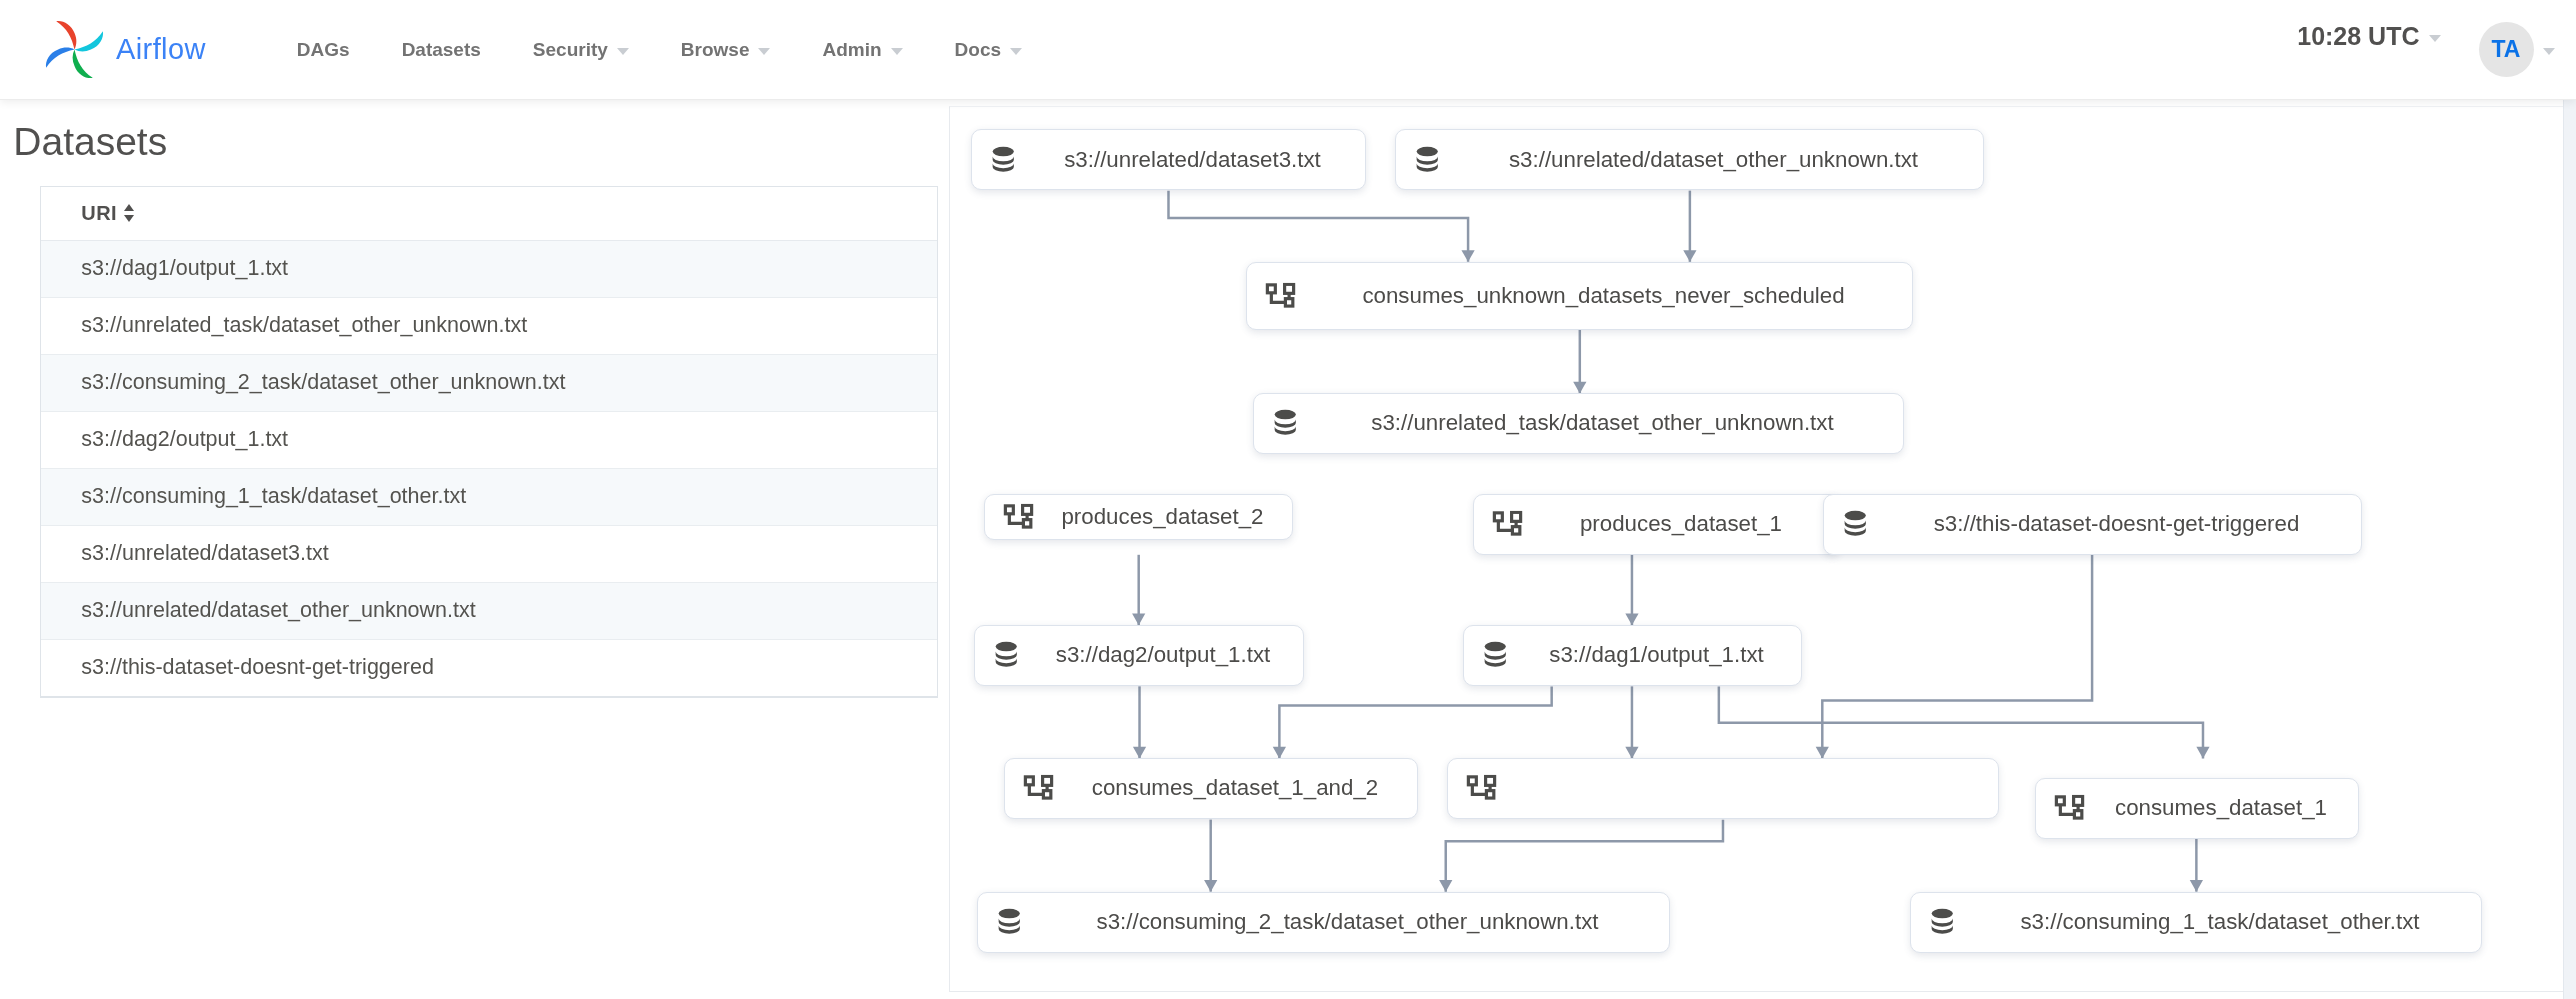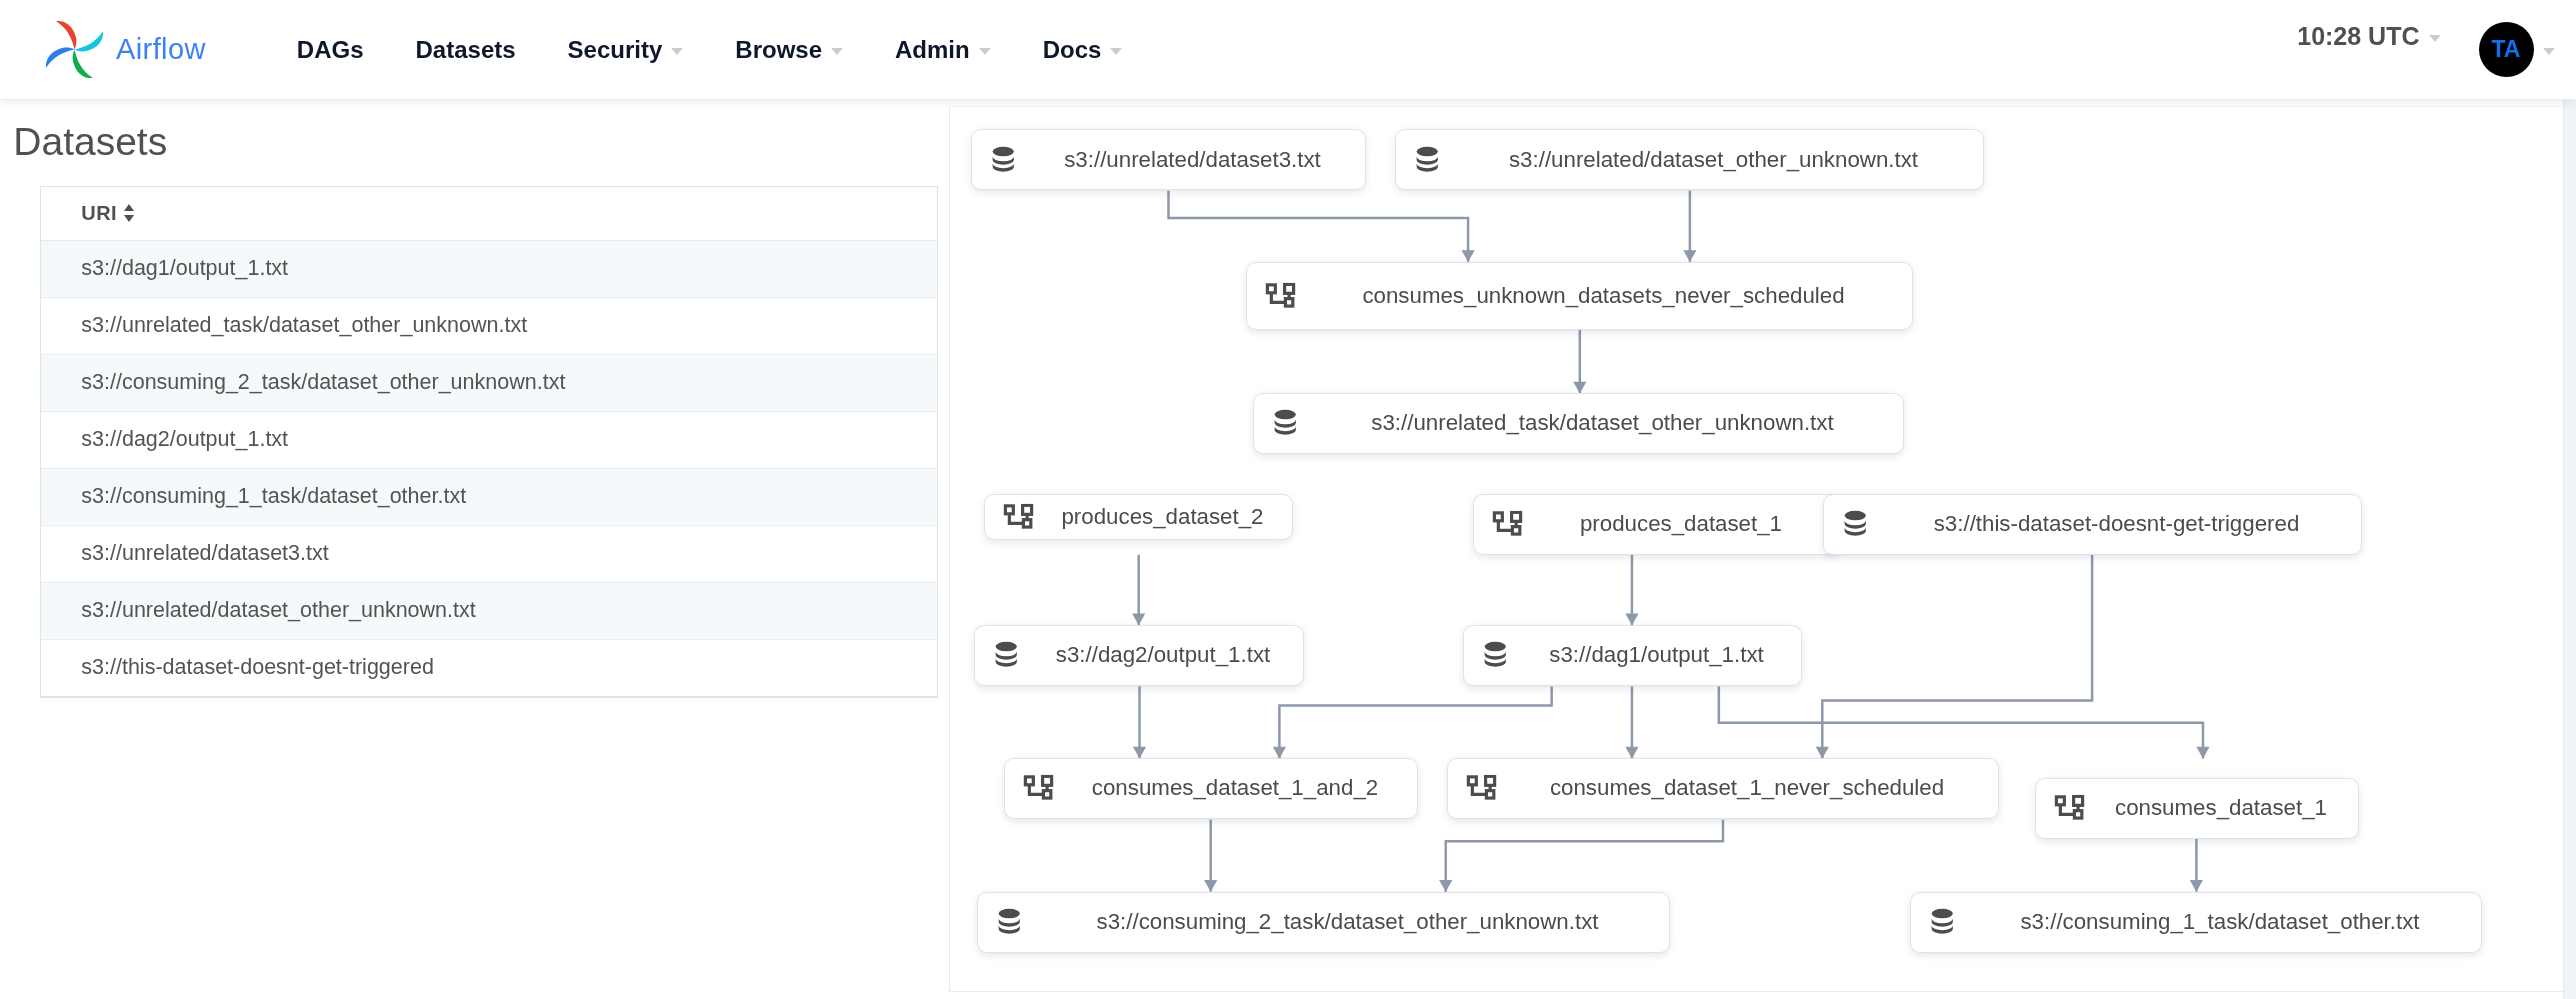--- a/index.html
+++ b/index.html
@@ -11,26 +11,26 @@
   
   .navbar{
     position:absolute;left:0;top:0;width:2576px;height:99px;background:#ffffff;
     border-bottom:0.8px solid #ececec;box-shadow:0 3.3px 8.3px rgba(0,0,0,0.07);
     display:flex;align-items:center;z-index:10;
   }
   .brand{display:flex;align-items:center;margin-left:43px;}
   .brand-logo{width:63px;height:63px;}
   .brand-name{font-size:29px;color:#3b82f6;margin-left:10px;letter-spacing:0.4px;}
   .nav-items{display:flex;list-style:none;margin:0 0 0 65px;padding:0;align-items:center;}
-  .nav-item{display:flex;align-items:center;padding:0 26px;font-size:24px;font-weight:700;color:#0f172a;cursor:pointer;height:99px;}
+  .nav-item{display:flex;align-items:center;padding:0 26px;font-size:19px;font-weight:700;color:#737373;cursor:pointer;height:99px;}
   .caret{width:0;height:0;border-left:6.6px solid transparent;border-right:6.6px solid transparent;border-top:7.4px solid #c9cdd2;display:inline-block;margin-left:9px;margin-top:3.3px;}
   .nav-right{margin-left:auto;display:flex;align-items:flex-start;margin-right:21.5px;}
   .clock{display:flex;align-items:center;font-size:25px;font-weight:700;color:#51504f;cursor:pointer;}
   .avatar-wrap{display:flex;align-items:center;margin-left:38px;cursor:pointer;}
-  .avatar{width:55px;height:55px;border-radius:50%;background:#000000;display:flex;align-items:center;justify-content:center;
+  .avatar{width:55px;height:55px;border-radius:50%;background:#e5e5e5;display:flex;align-items:center;justify-content:center;
     font-size:23px;font-weight:700;color:#0b72e7;}
   
   .main{position:absolute;left:0;top:100px;width:2576px;height:900px;}
   
   .datasets-panel{position:absolute;left:8.3px;top:0;width:930px;}
   .page-title{font-size:39px;font-weight:400;color:#51504f;margin:20px 0 0 5px;}
   .uri-table{margin-top:21.5px;border:0.8px solid #dfe4e9;background:#fff;margin-left:32px;}
   .thead{height:53px;display:flex;align-items:center;padding-left:40px;border-bottom:0.8px solid #e6eaee;cursor:pointer;}
   .thead .col-label{font-size:20px;font-weight:700;letter-spacing:0.4px;color:#51504f;}
   .sort-icon{display:inline-flex;flex-direction:column;margin-left:7.4px;row-gap:3.3px;}
@@ -278,21 +278,20 @@
         <div class="gnode dag" style="left: 497px; top: 651px; width: 552px; height: 61px;">
           <span class="nicon">
             <svg width="31" height="26.5" viewBox="0 0 23 20" fill="none" stroke="#4c4c4a" stroke-width="2.4">
        <rect x="1.6" y="1.6" width="6" height="6"></rect>
        <rect x="14.6" y="1.2" width="6.8" height="6.8"></rect>
        <rect x="15.2" y="12" width="5.6" height="5.6"></rect>
        <path d="M4.6 7.6 V14.8 H15.2"></path>
        <path d="M18 8 V12"></path>
      </svg>
           </span>
-          <span class="nlabel">consumes_dataset_1_never_scheduled</span>
         </div>
         <div class="gnode dag" style="left: 1085px; top: 671px; width: 324px; height: 61px;">
           <span class="nicon">
             <svg width="31" height="26.5" viewBox="0 0 23 20" fill="none" stroke="#4c4c4a" stroke-width="2.4">
        <rect x="1.6" y="1.6" width="6" height="6"></rect>
        <rect x="14.6" y="1.2" width="6.8" height="6.8"></rect>
        <rect x="15.2" y="12" width="5.6" height="5.6"></rect>
        <path d="M4.6 7.6 V14.8 H15.2"></path>
        <path d="M18 8 V12"></path>
      </svg>

